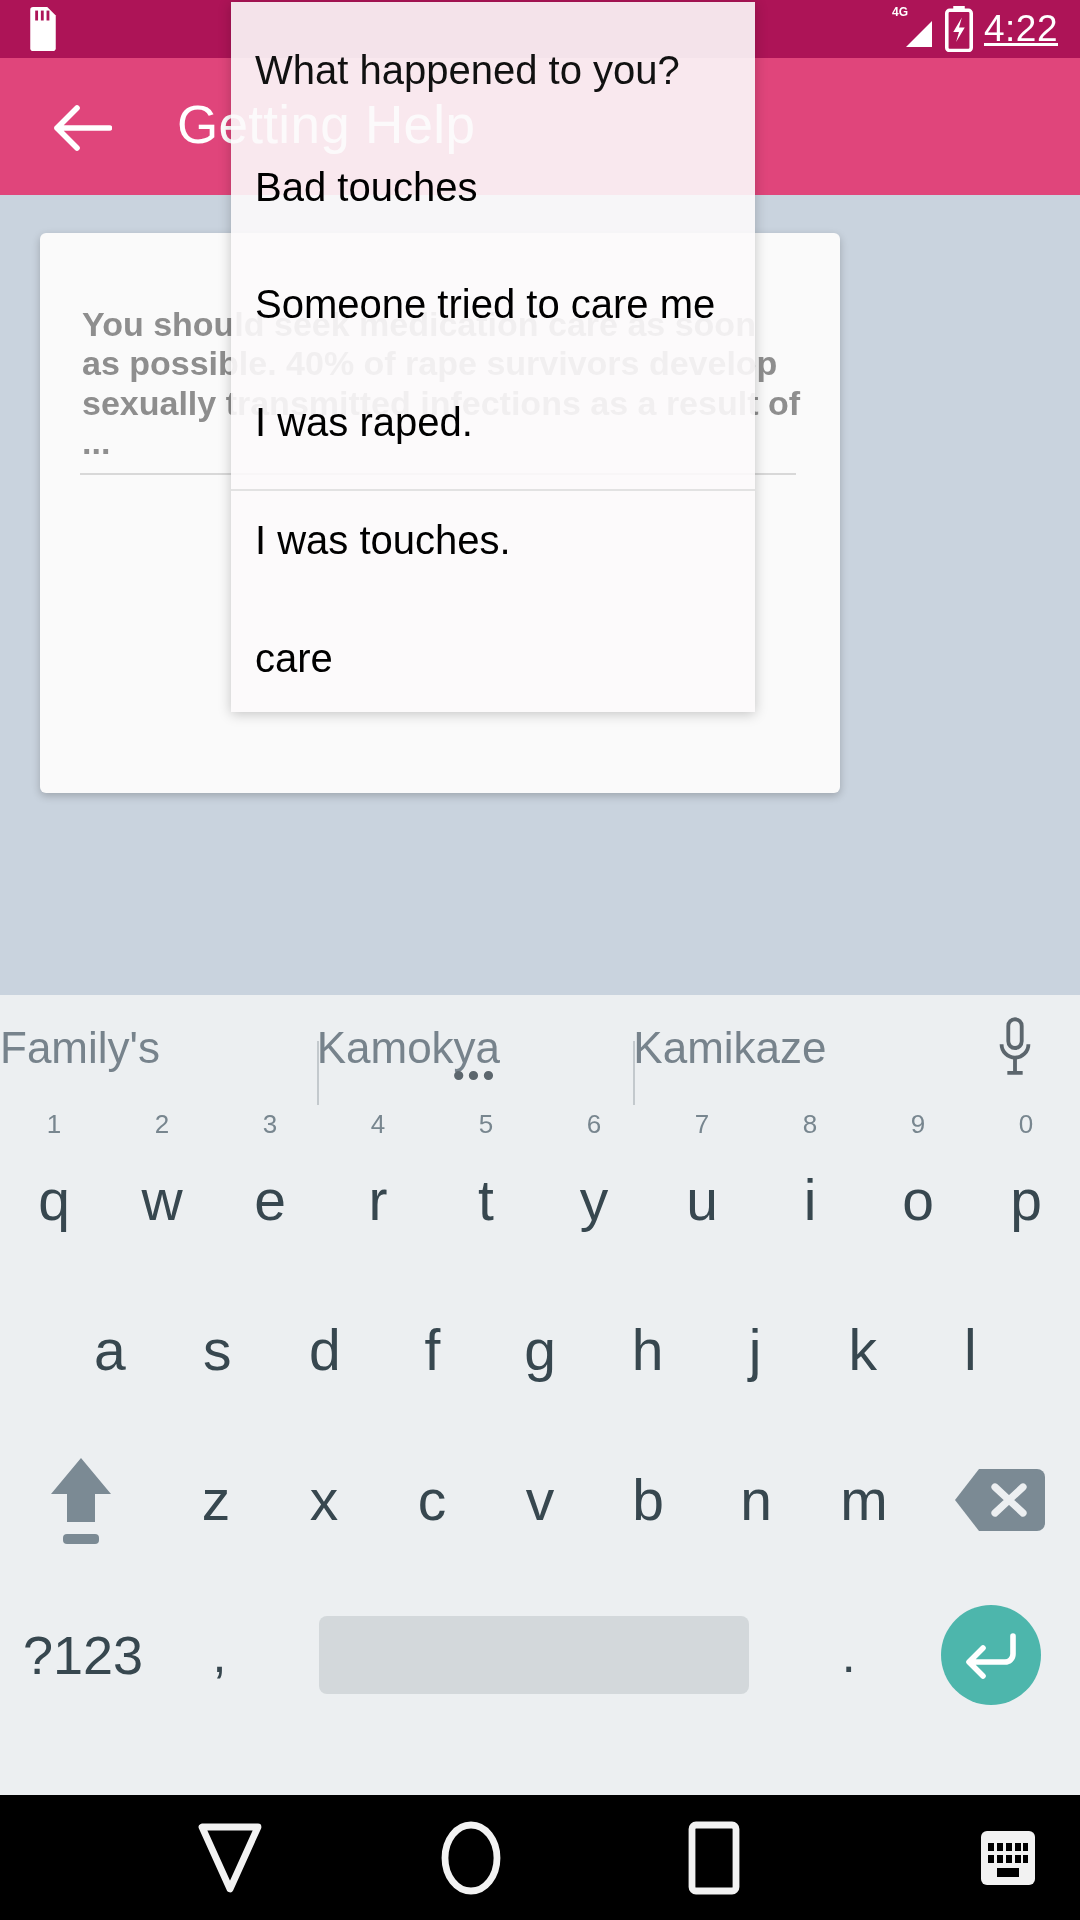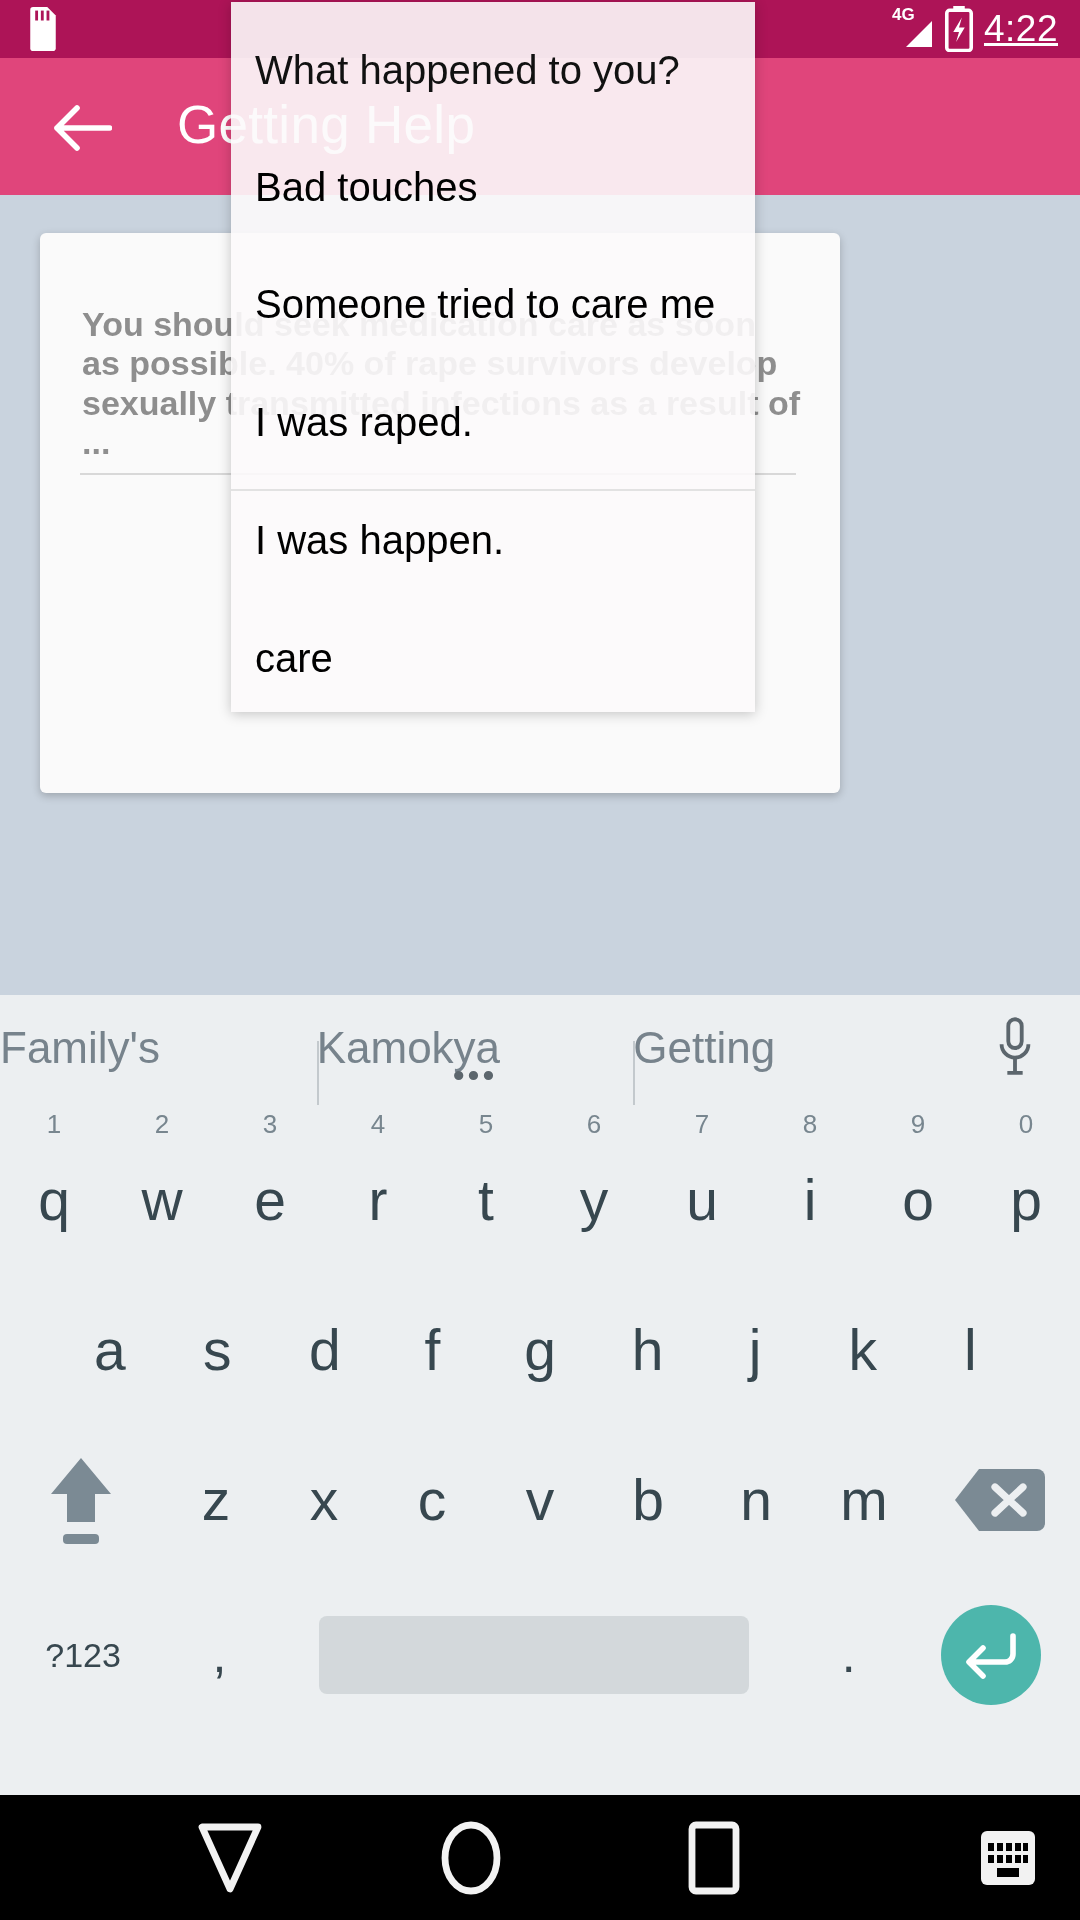--- a/index.html
+++ b/index.html
@@ -15,21 +15,21 @@
     position:absolute; left:0; top:0; width:1080px; height:58px;
     background:#ad1457;
     display:flex; align-items:center; z-index:3;
   }
   #status-bar .sd{ margin-left:26px; }
   #status-bar .right{
     margin-left:auto; display:flex; align-items:center; gap:10px; padding-right:22px;
   }
   .clock{ color:#fff; font-size:37px; letter-spacing:.5px;text-decoration:underline; }
   .sig-wrap{ position:relative; width:46px; height:44px; }
-  .sig-4g{ position:absolute; top:-2px; left:4px; color:#fff; font-size:17px; font-weight:bold; }
+  .sig-4g{ position:absolute; top:-2px; left:4px; color:#fff; font-size:12px; font-weight:bold; }
   .tri{
     position:absolute; bottom:4px; right:2px;
     width:0; height:0; border-left:26px solid transparent; border-bottom:26px solid #fff;
   }
 
   
   #app-bar{
     position:absolute; left:0; top:58px; width:1080px; height:137px;
     background:#e0457b; z-index:2;
   }
@@ -139,21 +139,21 @@
     position:absolute; top:-36px; left:50%; transform:translateX(-50%);
     font-size:26px; color:#78868f;
   }
   #row1{ top:150px; height:110px; }
   #row2{ top:300px; height:110px; padding:0 56px; }
   #row3{ top:450px; height:110px; }
   #row4{ top:600px; height:120px; }
 
   .key.wide{ flex:1.5; }
   #shift-key svg, #bksp-key svg{ display:block; }
-  #sym-key{ font-size:34px; flex:1.4; }
+  #sym-key{ font-size:54px; flex:1.4; }
   #comma-key, #period-key{ flex:.9; font-size:50px; }
   #space-key{ flex:4.4; }
   #space-bar{
     width:430px; height:78px; background:#d3d8db; border-radius:8px;
   }
   #enter-key{ flex:1.5; }
   #enter-circle{
     width:100px; height:100px; border-radius:50%; background:#4db6ac;
     display:flex; align-items:center; justify-content:center;
   }
@@ -230,30 +230,30 @@
   </svg>
   <div id="app-title">Getting Help</div>
 </div>
 
 <div id="dropdown">
   <div class="opt hdr" style="top:46px;">What happened to you?</div>
   <div class="opt" style="top:163px;text-align:right;">Bad touches</div>
   <div class="opt" style="top:280px;">Someone tried to care me</div>
   <div class="opt" style="top:398px;">I was raped.</div>
   <div id="dd-sep"></div>
-  <div class="opt" style="top:516px;">I was happen.</div>
+  <div class="opt" style="top:516px;">I was touches.</div>
   <div class="opt" style="top:634px;">care</div>
 </div>
 
 <div id="keyboard">
 
   <div id="suggest-bar">
     <div class="suggest">Family's</div>
     <div class="suggest">Kamokya</div>
-    <div class="suggest">Getting</div>
+    <div class="suggest">Kamikaze</div>
     <div id="mic-btn">
       <svg width="46" height="62" viewBox="0 0 24 32">
         <rect x="8.5" y="1" width="7" height="15" rx="3.5" fill="none" stroke="#5c666d" stroke-width="2"></rect>
         <path d="M5 14a7 7 0 0014 0" fill="none" stroke="#5c666d" stroke-width="2"></path>
         <path d="M12 21v7M8 29h8" stroke="#5c666d" stroke-width="2" fill="none"></path>
       </svg>
     </div>
     <div id="dots">•••</div>
   </div>
 

